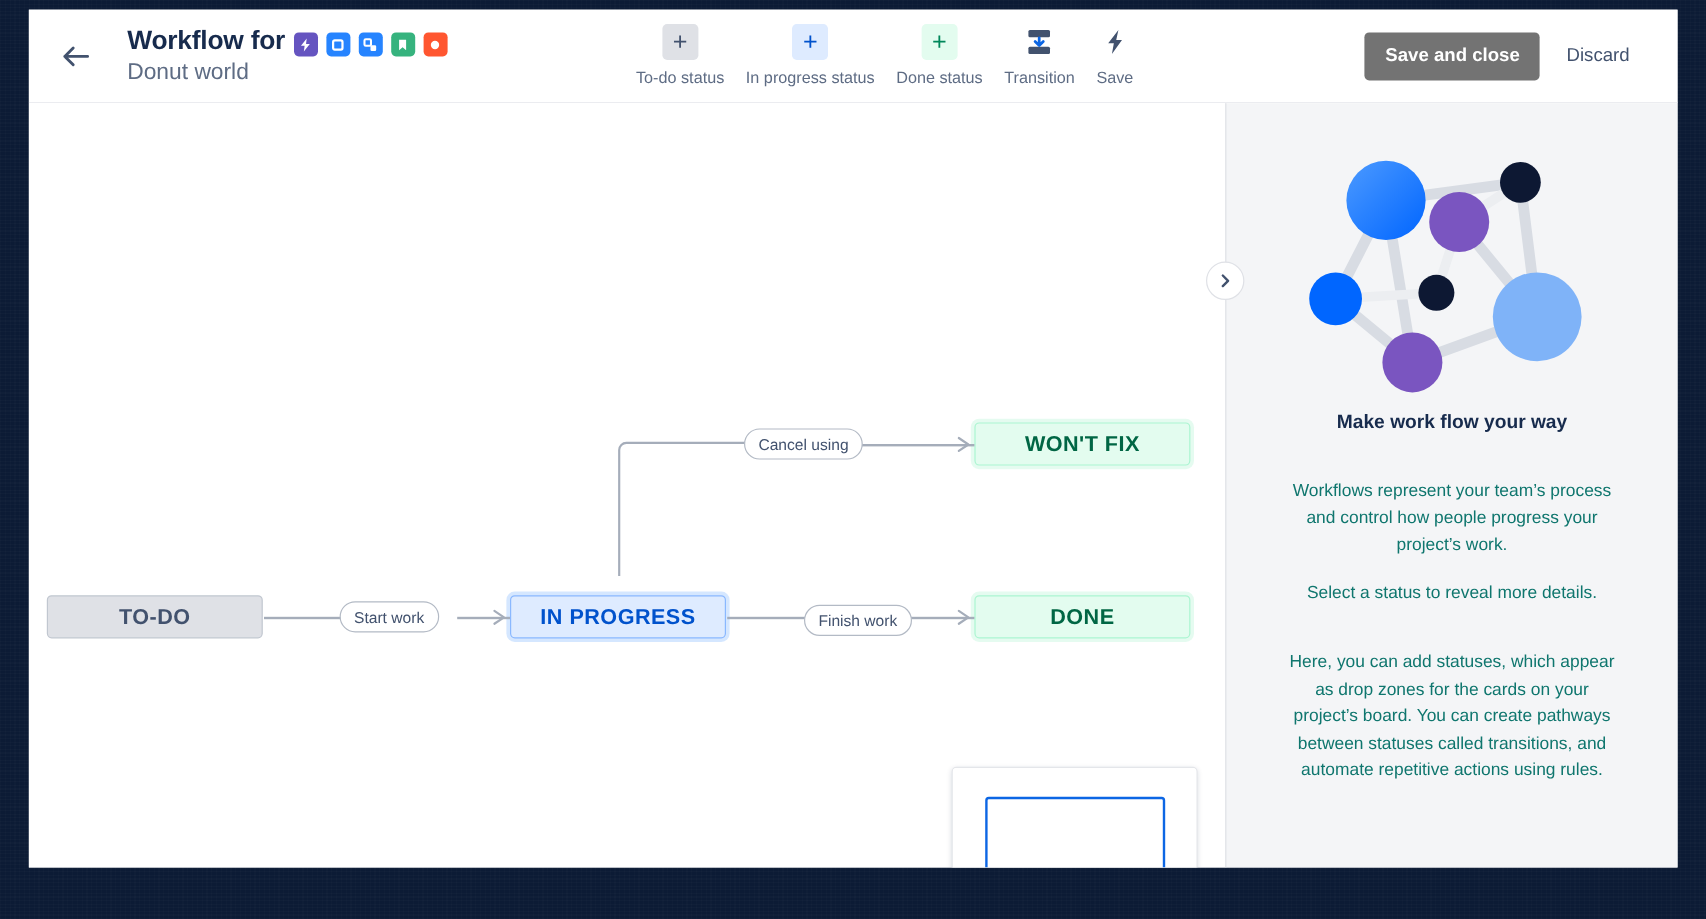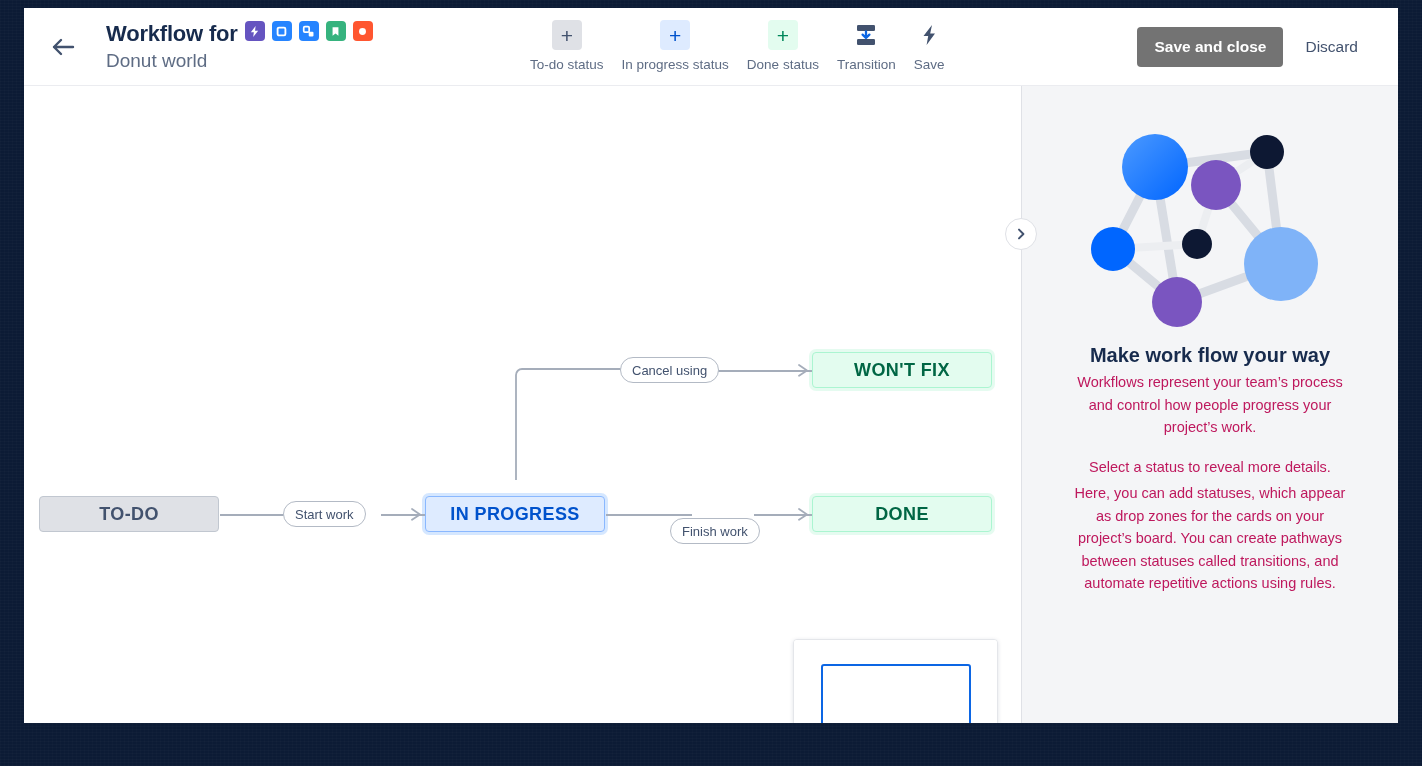--- a/index.html
+++ b/index.html
@@ -41,21 +41,21 @@
     border-bottom: 1px solid #ebecf0;
   }
   #back-btn {
     position: absolute; left: 22px; top: 22px;
     width: 34px; height: 34px;
     display: flex; align-items: center; justify-content: center;
     cursor: pointer; border-radius: 4px;
   }
   #back-btn svg { display:block; }
   .title-block { position: absolute; left: 82px; top: 13px; }
-  .title-row { display: flex; align-items: flex-start; gap: 7px; }
+  .title-row { display: flex; align-items: flex-end; gap: 7px; }
   .title-text {
     font-size: 22px; font-weight: bold; color: #172b4d;
     letter-spacing: -0.2px;
   }
   .type-icon {
     width: 20px; height: 20px; border-radius: 4px;
     display: flex; align-items: center; justify-content: center;
     flex: none;
   }
   .type-icon svg { display: block; }
@@ -174,25 +174,25 @@
     border: 2px solid #0c66e4; border-radius: 3px; background: transparent;
     cursor: move;
   }
 
   
   #illustration {
     margin: 26px auto 0; width: 250px; height: 218px; position: relative;
   }
   #panel-title {
     margin-top: 14px; text-align: center;
-    font-size: 20px; font-weight: bold; color: #172b4d;
+    font-size: 16px; font-weight: bold; color: #172b4d;
   }
   .panel-para {
-    margin: 4px auto 0; width: 280px; text-align: center;
-    font-size: 14.5px; line-height: 22.5px; color: #be185d;
+    margin: 36px auto 0; width: 280px; text-align: center;
+    font-size: 14.5px; line-height: 22.5px; color: #0f766e;
   }
   .panel-para.tight { margin-top: 17px; }
 </style>
 </head>
 <body>
 
 <div id="backdrop"></div>
 <div id="noise"></div>
 
 <div id="app">
@@ -296,21 +296,21 @@
 
       <svg style="position:absolute; left:484px; top:276px; z-index:1;" width="160" height="122" viewBox="0 0 160 122">
         <path d="M8 118 L8 13 A6 6 0 0 1 14 7 L158 7" stroke="#a5adba" stroke-width="1.8" fill="none"></path>
       </svg>
       <div class="edge-line" style="left:690px; top:284px; width:98px; height:1.6px;"></div>
       <svg class="arrow-head" style="left:773px; top:277px;" width="16" height="15" viewBox="0 0 16 15">
         <path d="M2 2 L10 7.4 L2 12.8" stroke="#a5adba" stroke-width="1.8" fill="none" stroke-linecap="round" stroke-linejoin="round"></path>
       </svg>
 
       <div class="edge-label" style="left:259px; top:415px;">Start work</div>
-      <div class="edge-label" style="left:646px; top:432px;">Finish work</div>
+      <div class="edge-label" style="left:646px; top:418px;">Finish work</div>
       <div class="edge-label" style="left:596px; top:271px;">Cancel using</div>
 
       <div class="node node-todo" style="left:15px; top:410px; width:180px;">TO-DO</div>
       <div class="node node-prog" style="left:401px; top:410px; width:180px;text-align:center;">IN PROGRESS</div>
       <div class="node node-done" style="left:788px; top:410px; width:180px;">DONE</div>
       <div class="node node-done" style="left:788px; top:266px; width:180px;">WON'T FIX</div>
 
       <div id="minimap">
         <div id="minimap-surface">
           <div id="minimap-viewport"></div>

